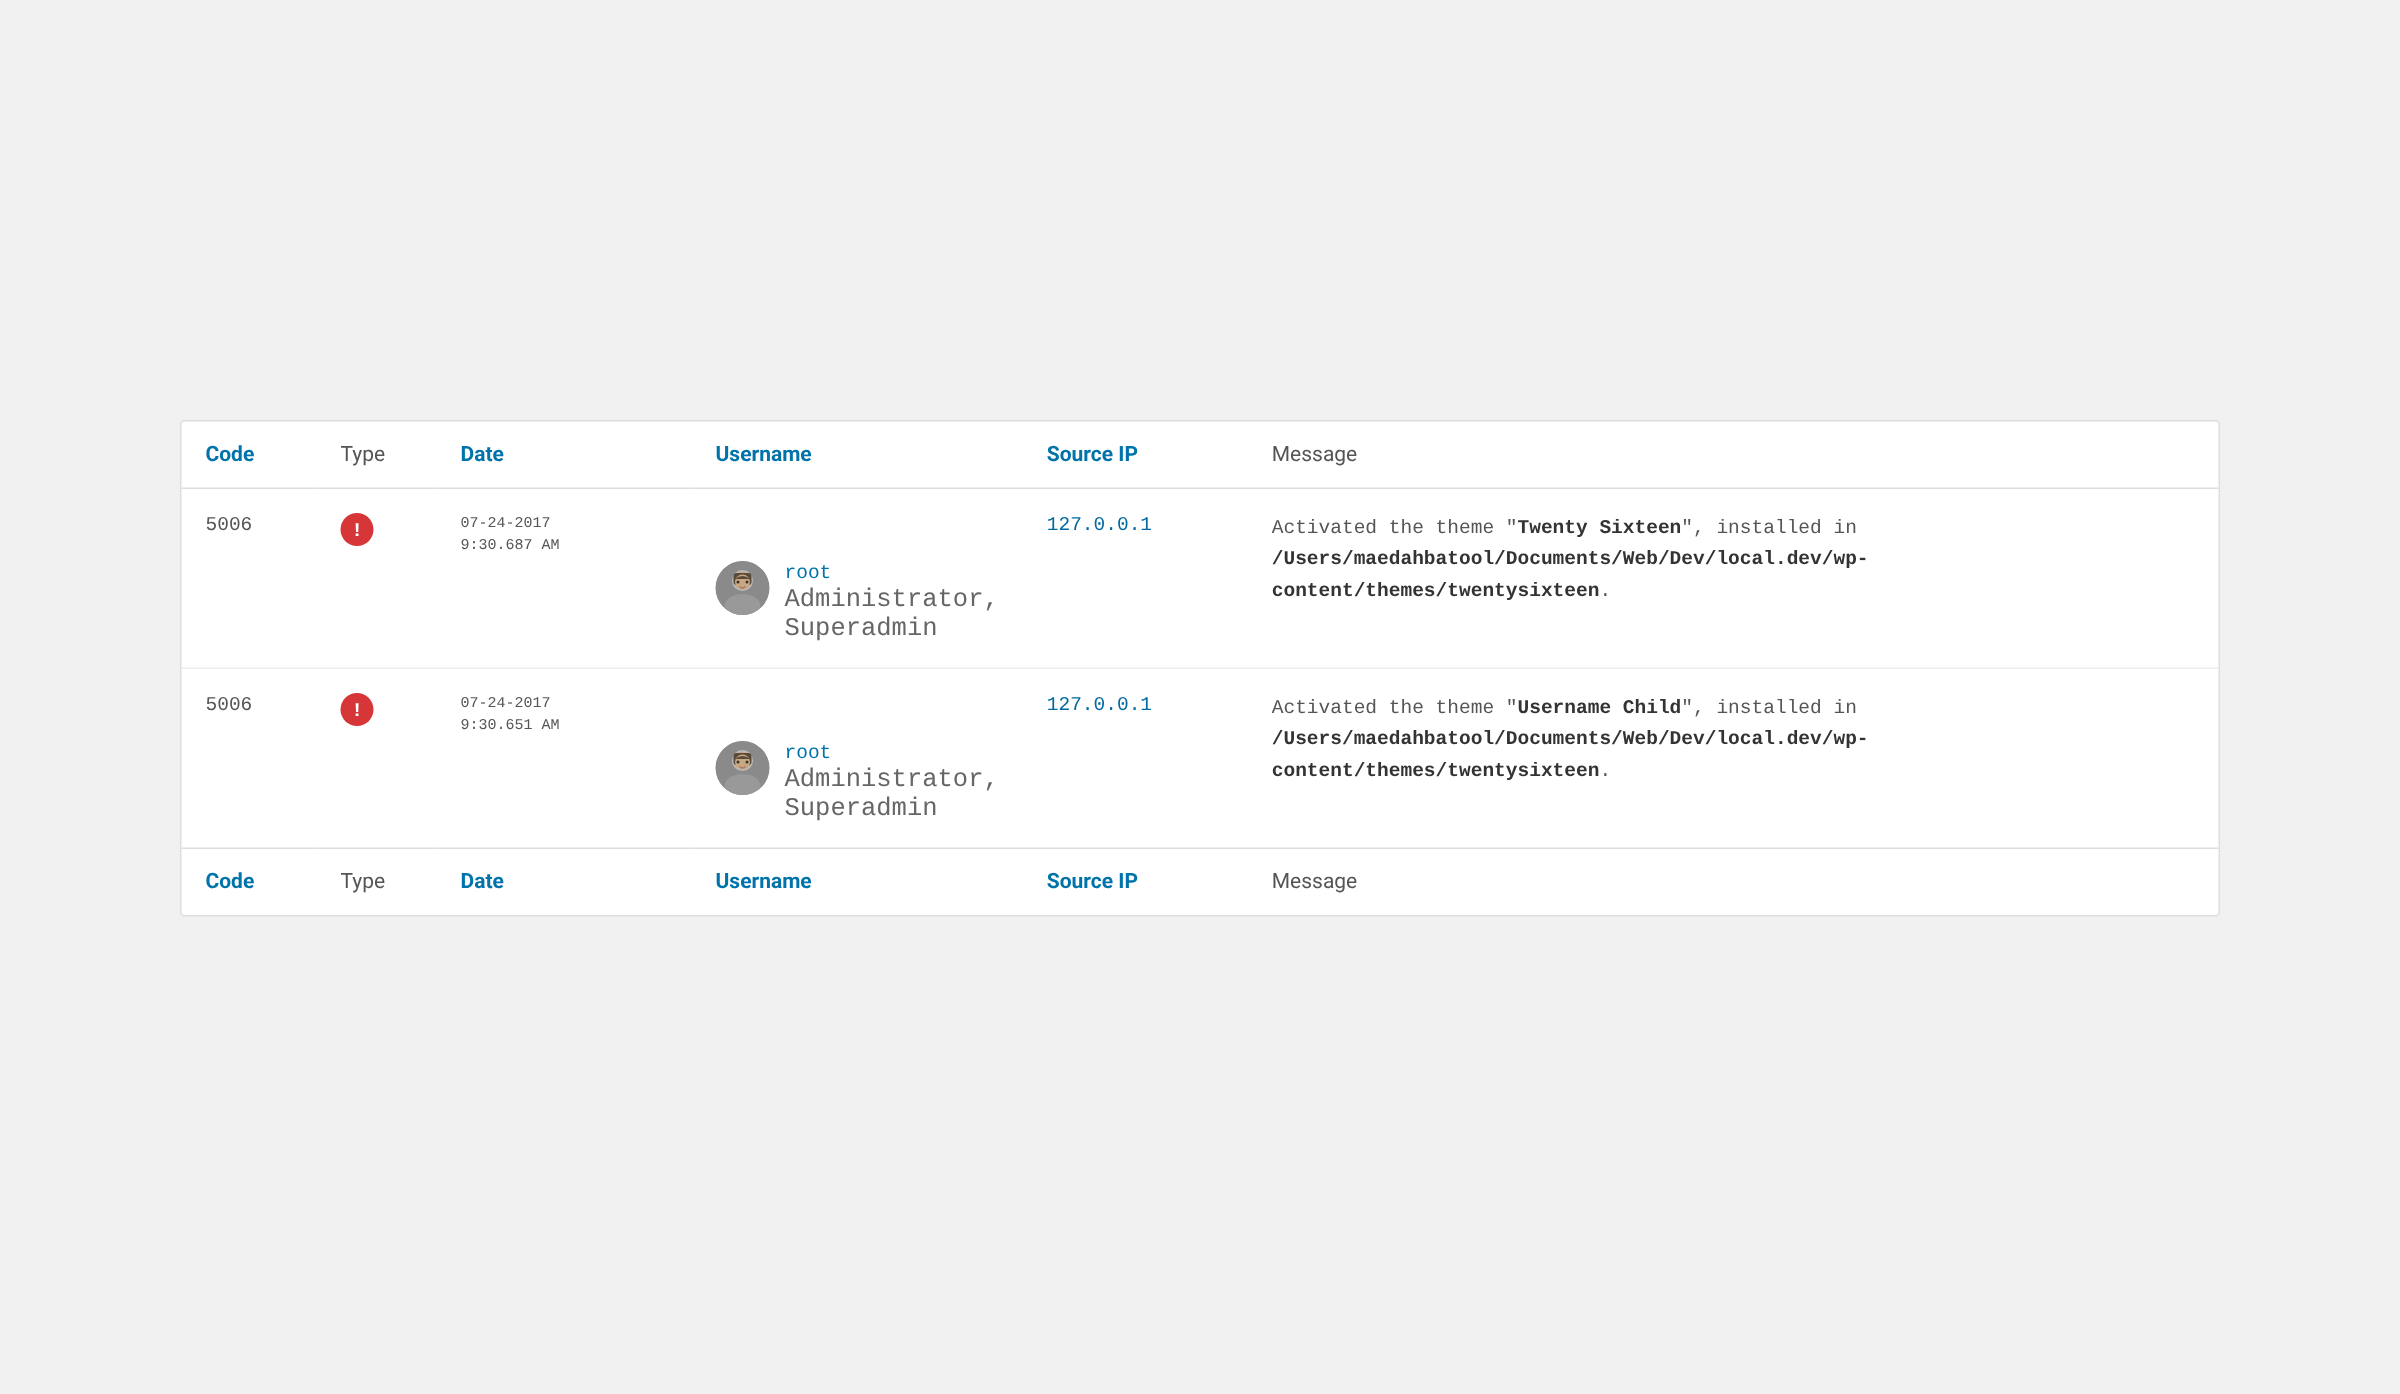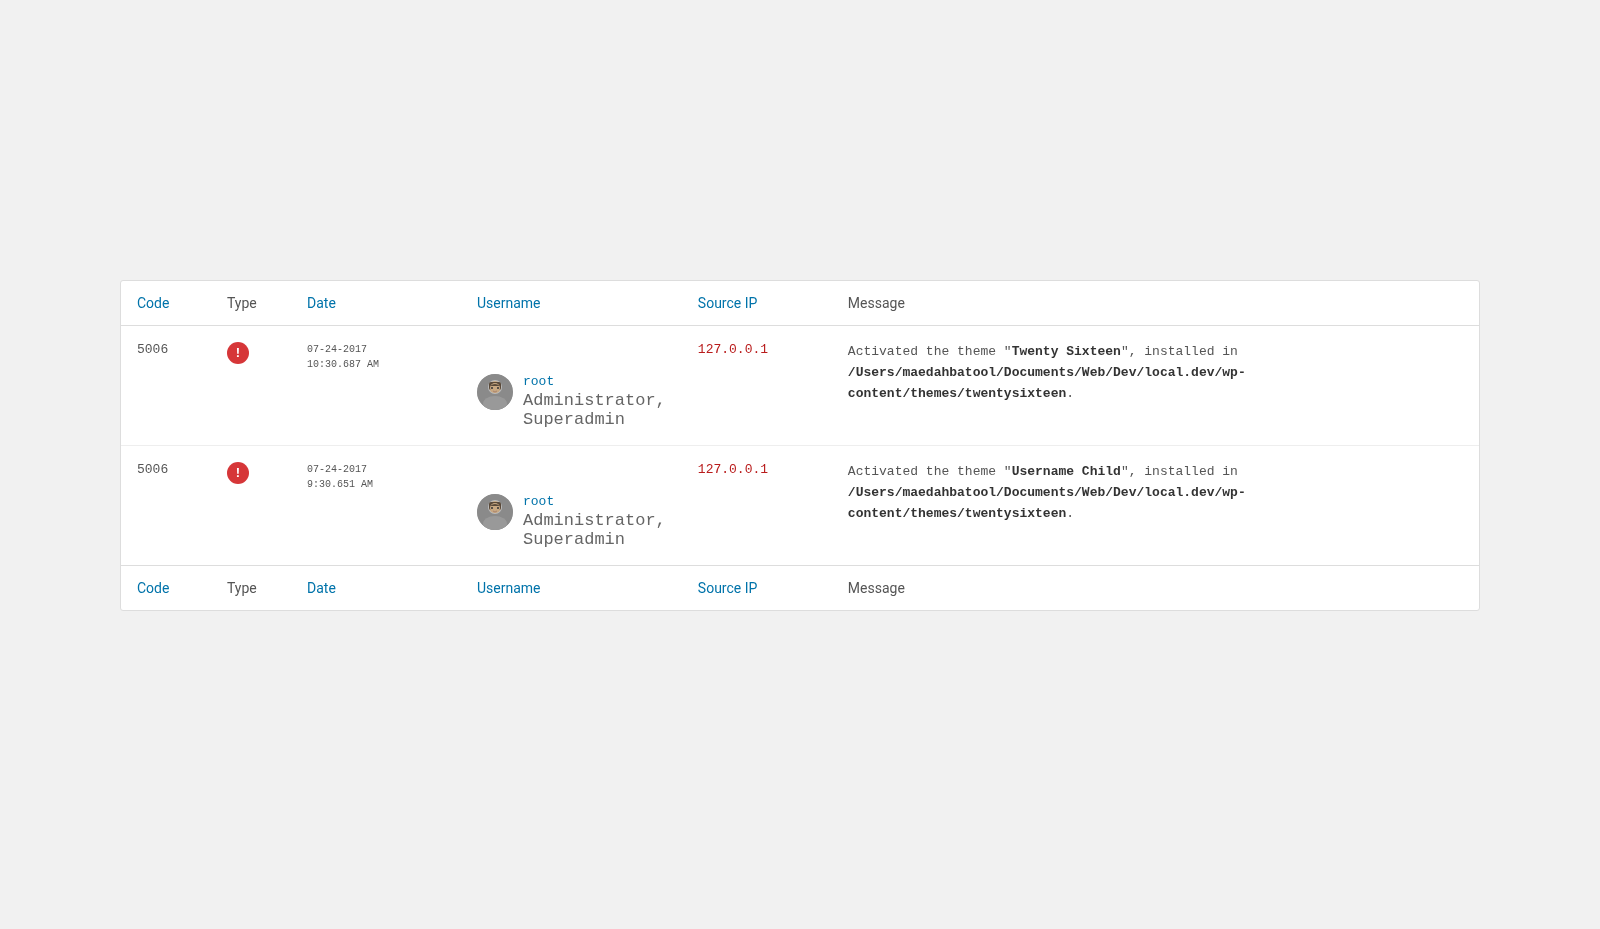--- a/index.html
+++ b/index.html
@@ -78,21 +78,21 @@
     .col-sourceip {
       width: 150px;
     }
 
     .col-message {
       width: auto;
     }
 
     .th-link {
       color: #0073aa;
-      font-weight: 400;
+      font-weight: 700;
       cursor: pointer;
     }
 
     .th-plain {
       color: #555;
       font-weight: 400;
     }
 
     .code-cell {
       font-size: 13px;
@@ -150,21 +150,21 @@
       text-decoration: none;
       font-size: 13px;
     }
 
     .username-role {
       font-size: 17px;
       color: #666;
     }
 
     .ip-link {
-      color: #b91c1c;
+      color: #0369a1;
       text-decoration: none;
       font-size: 13px;
     }
 
     .message-cell {
       font-size: 13px;
       color: #555;
       line-height: 1.6;
     }
 
@@ -213,21 +213,21 @@
 
       <tr>
         <td class="col-code code-cell">
           <span>5006</span>
         </td>
         <td class="col-type">
           <span class="type-icon">!</span>
         </td>
         <td class="col-date date-cell">
           <div>07-24-2017</div>
-          <div>10:30.687 AM</div>
+          <div>9:30.687 AM</div>
         </td>
         <td class="col-username">
           <div class="username-cell">
             <div class="avatar">
               <svg width="36" height="36" viewBox="0 0 36 36" xmlns="http://www.w3.org/2000/svg">
                 <rect width="36" height="36" fill="#8a8a8a" rx="18"></rect>
                 <circle cx="18" cy="13" r="7" fill="#bbb"></circle>
                 <ellipse cx="18" cy="30" rx="12" ry="8" fill="#999"></ellipse>
                 <circle cx="18" cy="13" r="6" fill="#c8a882"></circle>
                 <rect x="12" y="8" width="12" height="8" rx="2" fill="#5a4a3a"></rect>

